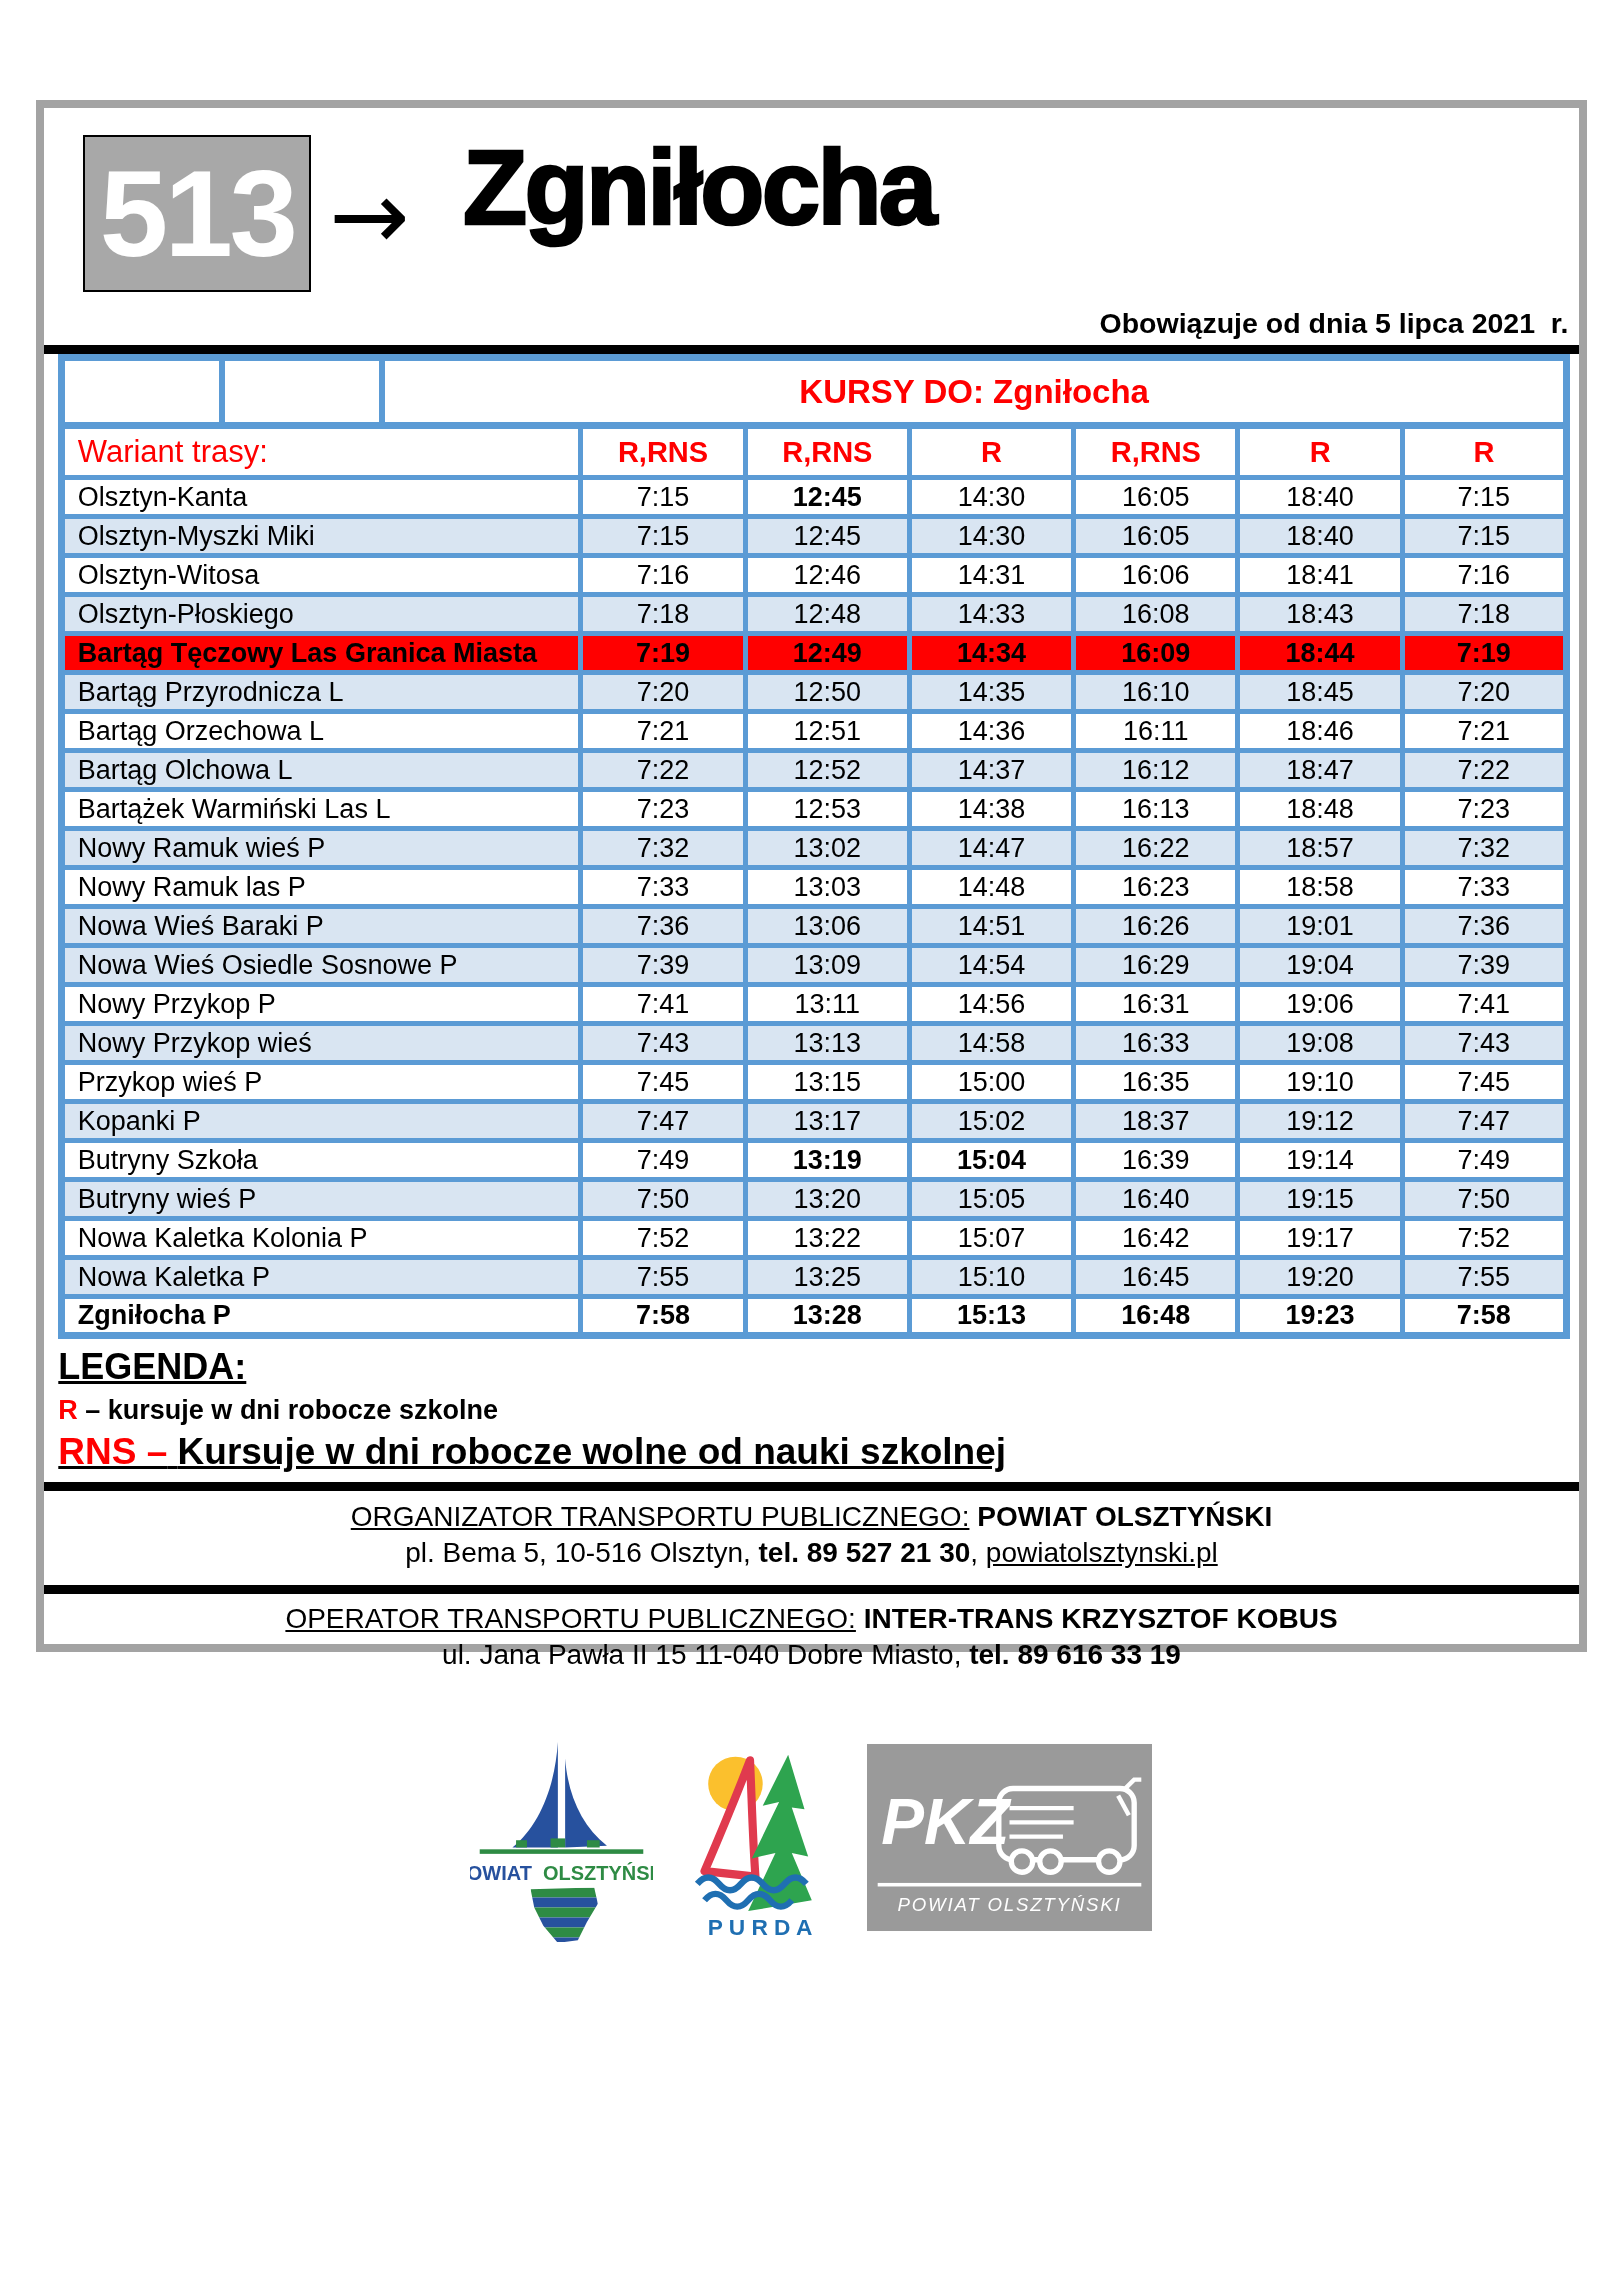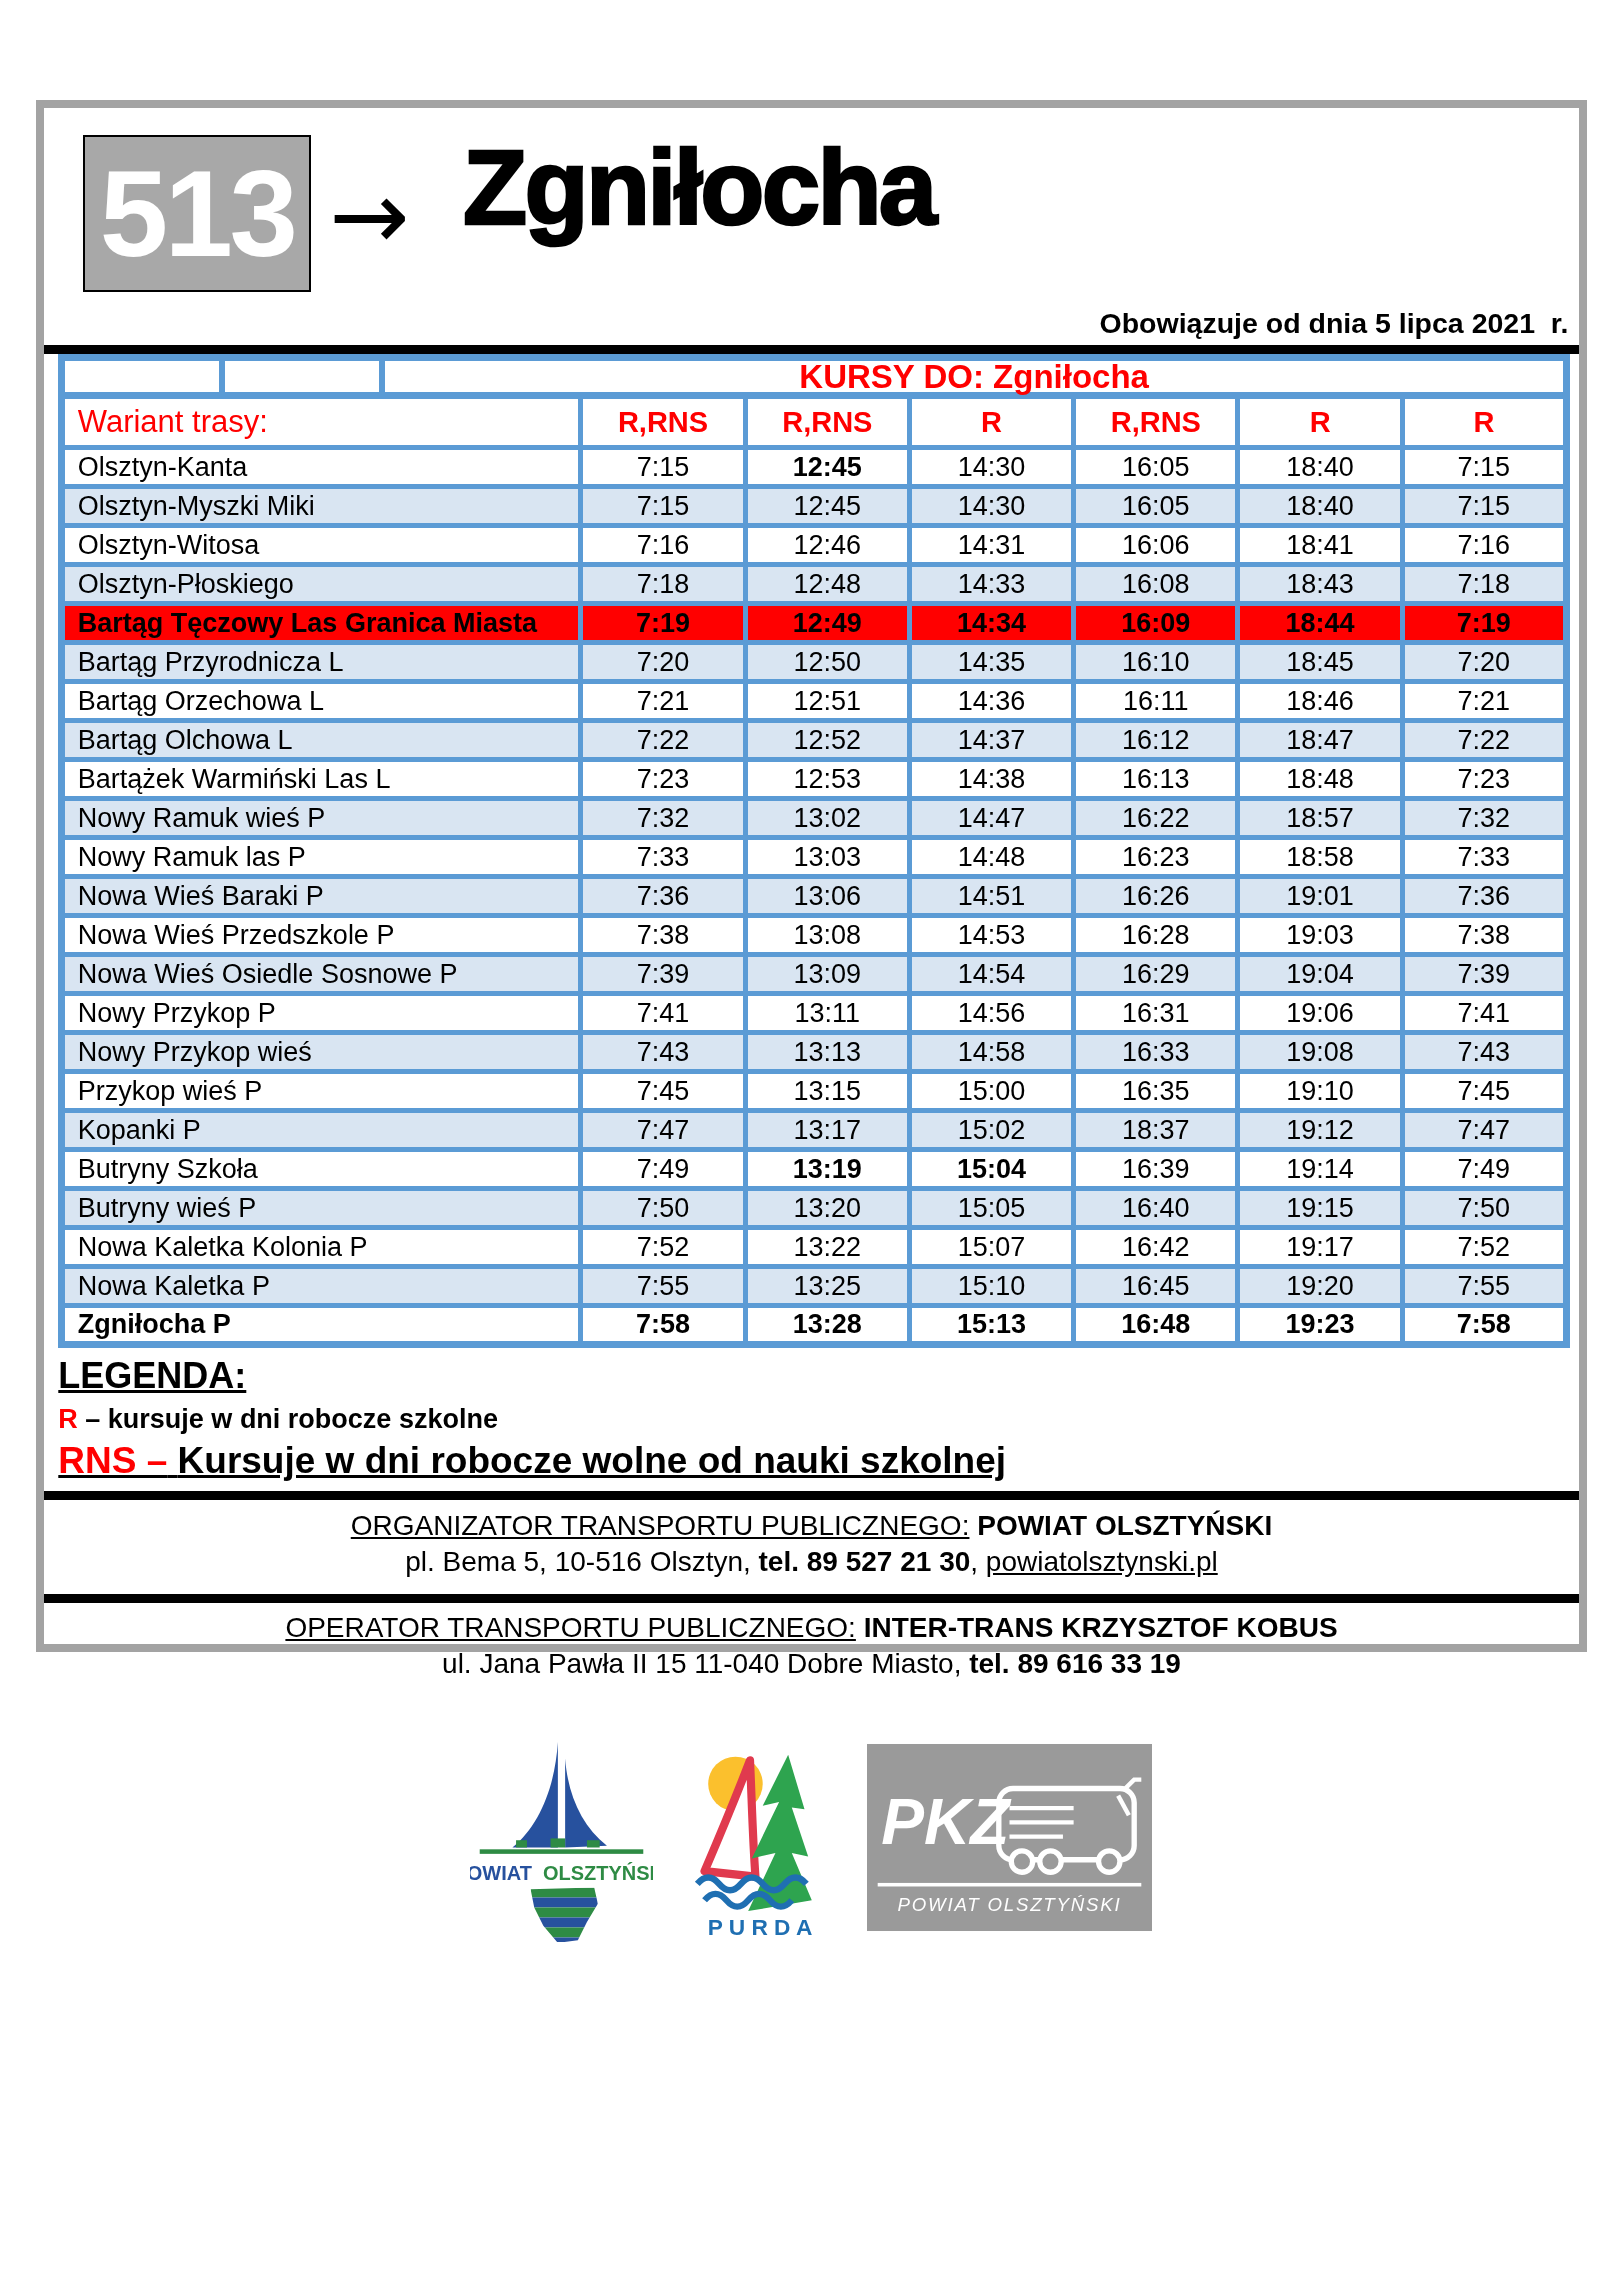--- a/index.html
+++ b/index.html
@@ -34,21 +34,21 @@
   .route-title{
     position:absolute;left:419px;top:19.6px;font-size:105px;font-weight:700;
     letter-spacing:-2.7px;-webkit-text-stroke:2.7px #000;
   }
   .valid-from{
     position:absolute;right:10.7px;bottom:5.3px;font-size:28.5px;font-weight:700;
     white-space:pre;
   }
   
   .table-wrap{margin:0 9px 0 14.3px;}
-  .row-a{display:flex;border:7.1px solid var(--blue);border-bottom:0;height:38px;background:#fff;}
+  .row-a{display:flex;border:7.1px solid var(--blue);border-bottom:0;height:68px;background:#fff;}
   .row-a .cell{height:100%;}
   .row-a .small{width:160px;border-right:6.2px solid var(--blue);}
   .row-a .big{
     flex:1;display:flex;align-items:center;justify-content:center;
     color:var(--red);font-weight:700;font-size:33px;
   }
   table.tt{width:100%;border-collapse:collapse;table-layout:fixed;border:7.1px solid var(--blue);}
   table.tt th, table.tt td{border:5.3px solid var(--blue);background:#fff;}
   table.tt thead th{height:52px;}
   .variant-label{
@@ -222,29 +222,20 @@
             <td>7:33</td>
           </tr>
           <tr class="bg-blue">
             <td class="stop">Nowa Wieś Baraki P</td>
             <td>7:36</td>
             <td>13:06</td>
             <td>14:51</td>
             <td>16:26</td>
             <td>19:01</td>
             <td>7:36</td>
-          </tr>
-          <tr class="bg-white">
-            <td class="stop">Nowa Wieś Przedszkole P</td>
-            <td>7:38</td>
-            <td>13:08</td>
-            <td>14:53</td>
-            <td>16:28</td>
-            <td>19:03</td>
-            <td>7:38</td>
           </tr>
           <tr class="bg-blue">
             <td class="stop">Nowa Wieś Osiedle Sosnowe P</td>
             <td>7:39</td>
             <td>13:09</td>
             <td>14:54</td>
             <td>16:29</td>
             <td>19:04</td>
             <td>7:39</td>
           </tr>

